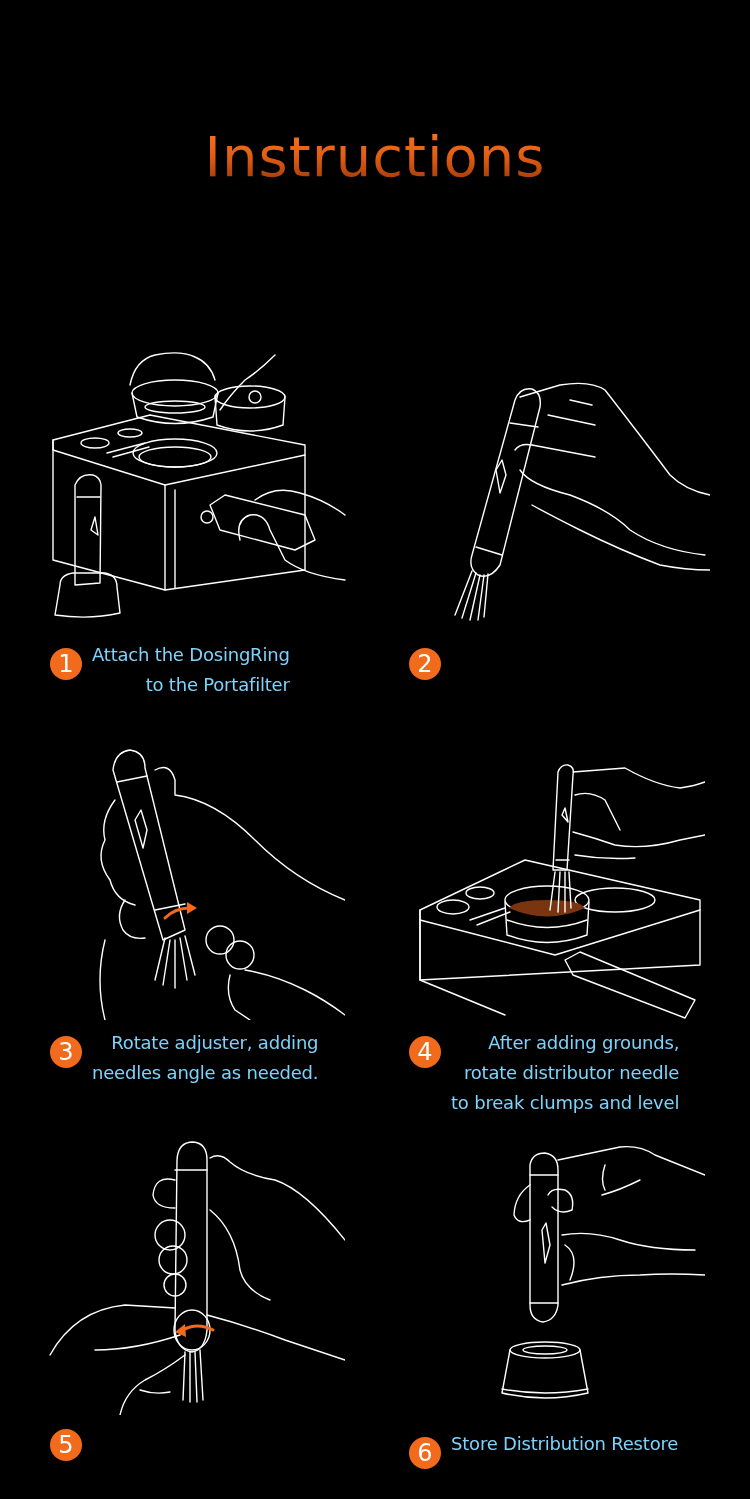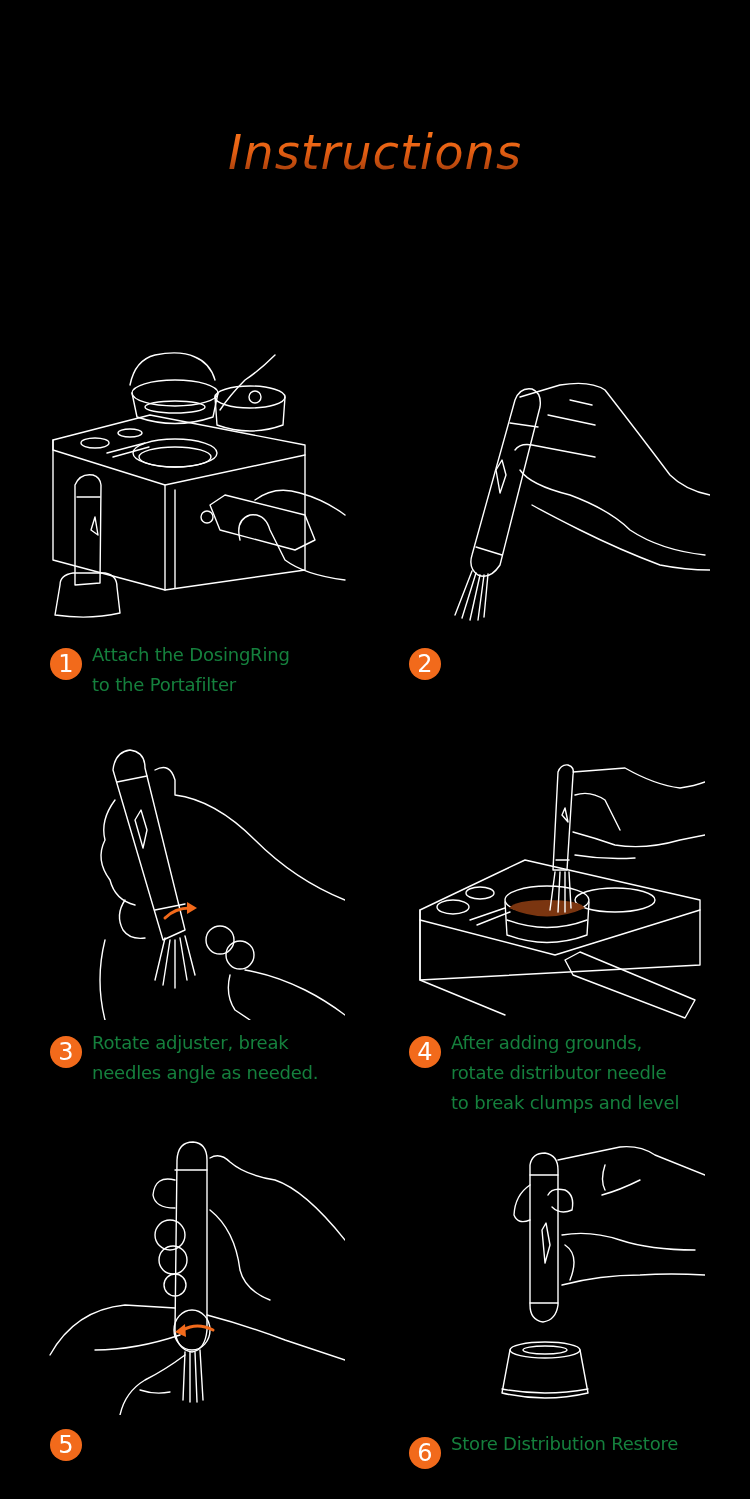--- a/index.html
+++ b/index.html
@@ -1,35 +1,35 @@
 <!DOCTYPE html>
 <html><head>
 <meta charset="utf-8">
 <style>
   html, body { margin:0; padding:0; background:#000; }
   body { width:750px; height:1499px; position:relative; overflow:hidden; font-family:"DejaVu Sans","Liberation Sans",sans-serif; color:#fff; }
   .title {
     position:absolute; left:0; top:124px; width:750px; text-align:center;
-    font-family:"DejaVu Sans", sans-serif; font-size:48px; letter-spacing:1px; font-weight:normal;
+    font-family:"DejaVu Sans", sans-serif; font-size:56px; letter-spacing:1px; font-weight:normal;
     background:linear-gradient(180deg,#ff7a1e 0%,#e25d12 50%,#8e3208 100%);
-    -webkit-background-clip:text; background-clip:text; color:transparent;font-style:italic;
+    -webkit-background-clip:text; background-clip:text; color:transparent;
   }
   .illus { position:absolute; }
   .illus svg { width:100%; height:100%; display:block; }
   .illus svg .ln { fill:none; stroke:#fff; stroke-width:1.4; stroke-linecap:round; stroke-linejoin:round; }
   .illus svg .or { fill:none; stroke:#f26a1b; stroke-width:3; stroke-linecap:round; }
   .illus svg .orf { fill:#f26a1b; }
   .illus svg .coffee { fill:#7a3510; }
   .step { position:absolute; display:flex; align-items:flex-start; }
   .badge {
     width:32px; height:32px; border-radius:50%; background:#f26a1b; color:#fff;
     font-family:"DejaVu Sans",sans-serif; font-size:24px; line-height:32px; text-align:center;
     flex:0 0 32px; margin-top:8px; margin-right:10px;
   }
-  .cap { font-family:"DejaVu Sans",sans-serif; font-size:18px; line-height:30px; color:#15803d; white-space:pre-line; letter-spacing:-0.2px; }
+  .cap { font-family:"DejaVu Sans",sans-serif; font-size:18px; line-height:30px; color:#7dd3fc; white-space:pre-line; letter-spacing:-0.2px;text-align:right; }
 </style>
 </head>
 <body>
 
 <div class="title">Instructions</div>
 
 <div class="illus" style="left:45px;top:345px;width:310px;height:280px;">
   <svg viewBox="0 0 310 280">
 
     <path class="ln" d="M8 95 L105 70 L260 100 L260 225 L120 245 L8 215 Z"></path>
@@ -189,21 +189,21 @@
   <div class="cap">Attach the DosingRing
 to the Portafilter</div>
 </div>
 
 <div class="step" style="left:409px;top:640px;">
   <div class="badge">2</div>
 </div>
 
 <div class="step" style="left:50px;top:1028px;">
   <div class="badge">3</div>
-  <div class="cap">Rotate adjuster, break
+  <div class="cap">Rotate adjuster, adding
 needles angle as needed.</div>
 </div>
 
 <div class="step" style="left:409px;top:1028px;">
   <div class="badge">4</div>
   <div class="cap">After adding grounds,
 rotate distributor needle
 to break clumps and level</div>
 </div>
 

